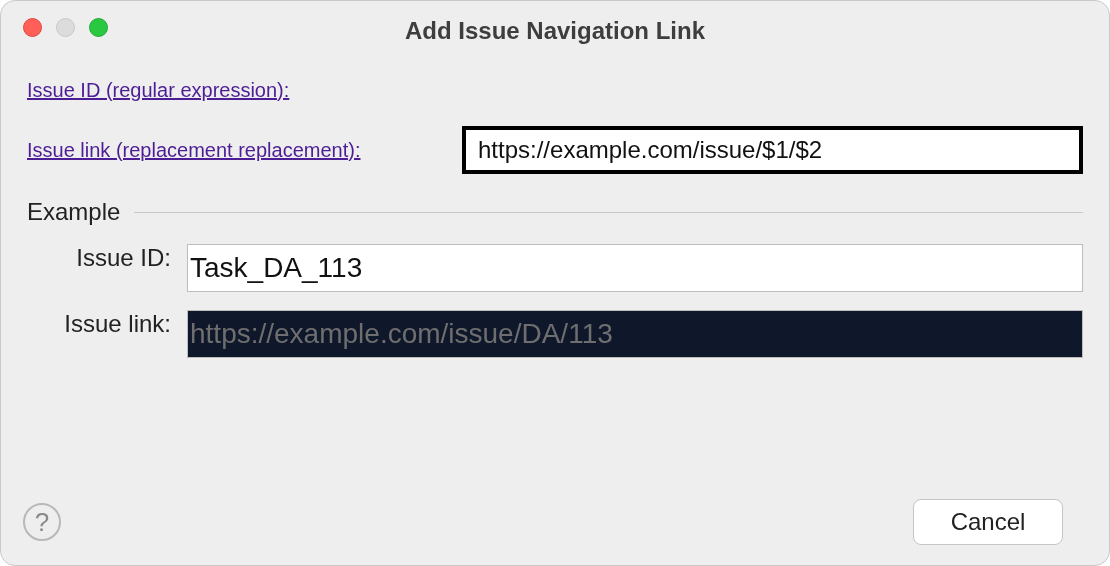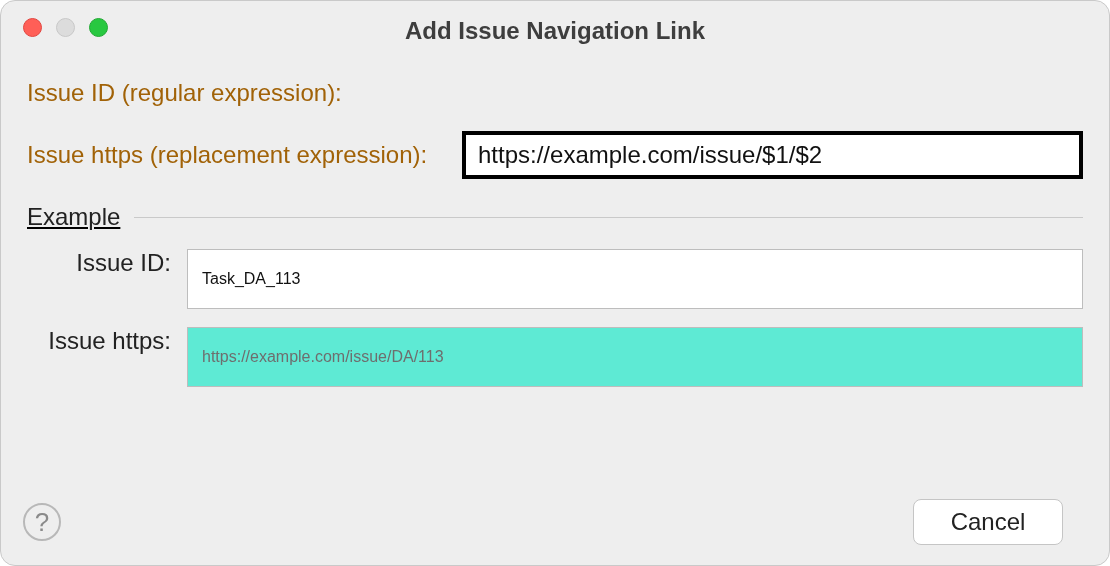--- a/index.html
+++ b/index.html
@@ -49,24 +49,25 @@
   .content {
     padding: 30px 26px 0 26px;
   }
   .row {
     display: flex;
     align-items: center;
     margin-bottom: 24px;
   }
   .label {
     width: 435px;
-    font-size: 24px;
-    color: #a16207;
+    font-size: 20px;
+    color: #4c1d95;
     text-align: left;
     padding-left: 0;
+    text-decoration: underline;
   }
   .input {
     flex: 1;
     height: 48px;
     font-size: 24px;
     font-family: inherit;
     color: #111;
     background: #fff;
     border: 4px solid #000000;
     padding: 0 12px;
@@ -74,21 +75,20 @@
   }
   .input.focused {
     border: 1px solid #7aa8e6;
     box-shadow: 0 0 0 4px rgba(84,148,231,0.55);
   }
   .example-header {
     display: flex;
     align-items: center;
     margin-top: 10px;
     margin-bottom: 18px;
-    text-decoration: underline;
   }
   .example-header .ex-label {
     font-size: 24px;
     color: #222;
     margin-right: 14px;
   }
   .example-header .hr {
     flex: 1;
     height: 1px;
     background: #c9c9c9;
@@ -100,33 +100,33 @@
   }
   .ex-row .ex-lbl {
     width: 160px;
     text-align: right;
     font-size: 24px;
     color: #222;
     padding-right: 16px;
   }
   .ex-row .ex-field {
     flex: 1;
-    height: 60px;
-    display: flex;
-    align-items: center;
-    font-size: 16px;
+    height: 48px;
+    display: flex;
+    align-items: center;
+    font-size: 28px;
     border: 1px solid #bdbdbd;
-    padding: 0 14px;
+    padding: 0 2px;
   }
   .ex-editable {
     background: #fff;
     color: #111;
   }
   .ex-readonly {
-    background: #5eead4;
+    background: #0f172a;
     color: #6e6e6e;
   }
   .footer {
     position: absolute;
     bottom: 20px;
     left: 22px;
     right: 26px;
     display: flex;
     align-items: center;
   }
@@ -181,36 +181,36 @@
     <div class="title">Add Issue Navigation Link</div>
   </div>
 
   <div class="content">
 
     <div class="row">
       <div class="label">Issue ID (regular expression):</div>
     </div>
 
     <div class="row">
-      <div class="label">Issue https (replacement expression):</div>
+      <div class="label">Issue link (replacement replacement):</div>
       <input class="input" type="text" value="https://example.com/issue/$1/$2" style="">
     </div>
 
     <div class="example-header">
       <div class="ex-label">Example</div>
       <div class="hr"></div>
     </div>
 
     <div class="ex-row">
       <div class="ex-lbl">Issue ID:</div>
       <input class="ex-field ex-editable" style="border: 1px solid rgb(189, 189, 189);" type="text" value="Task_DA_113">
     </div>
 
     <div class="ex-row">
-      <div class="ex-lbl">Issue https:</div>
+      <div class="ex-lbl">Issue link:</div>
       <div class="ex-field ex-readonly">https://example.com/issue/DA/113</div>
     </div>
 
   </div>
 
   <div class="footer">
     <div class="help-btn">?</div>
     <div class="spacer"></div>
     <button class="btn btn-cancel">Cancel</button>
   </div>

